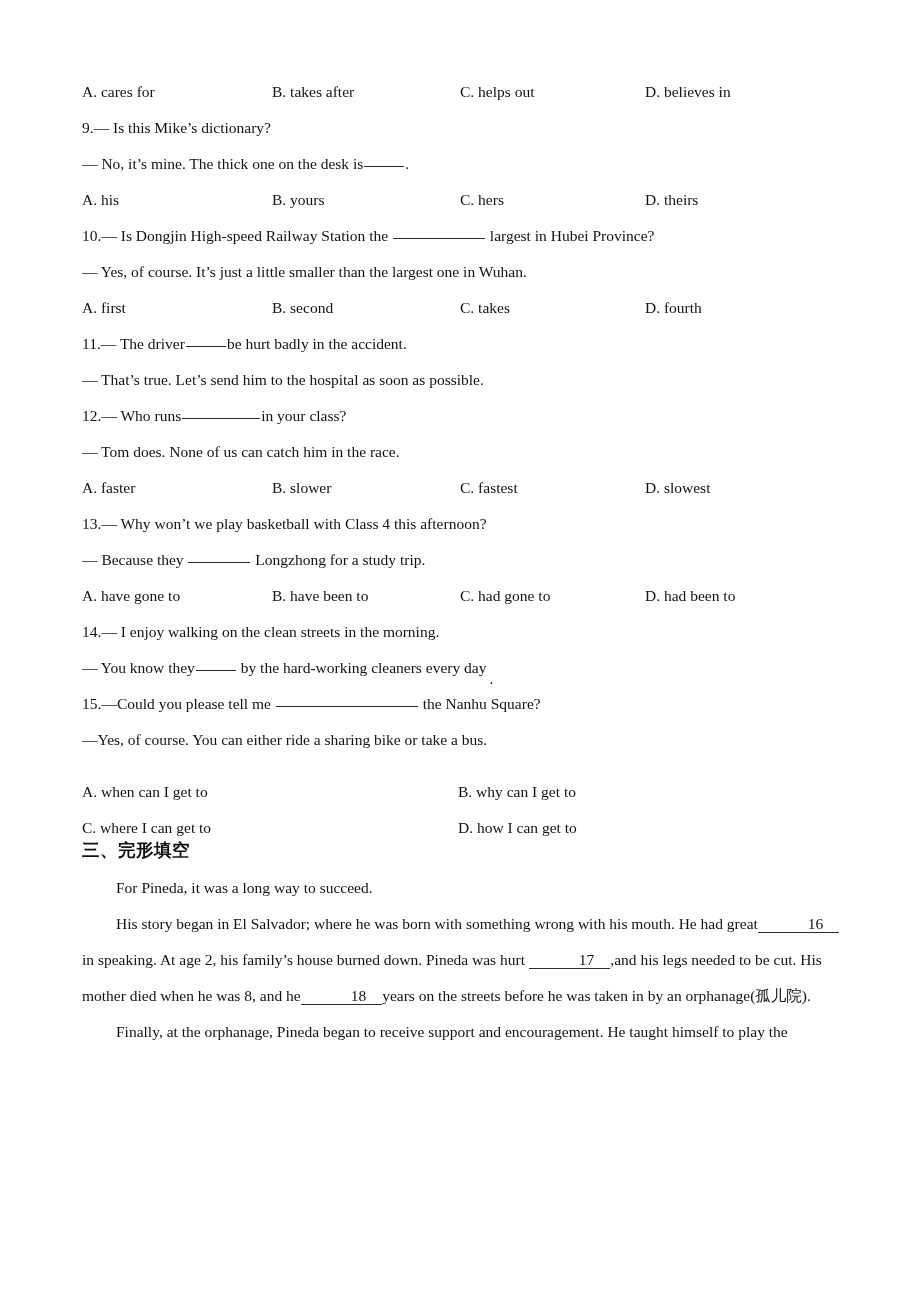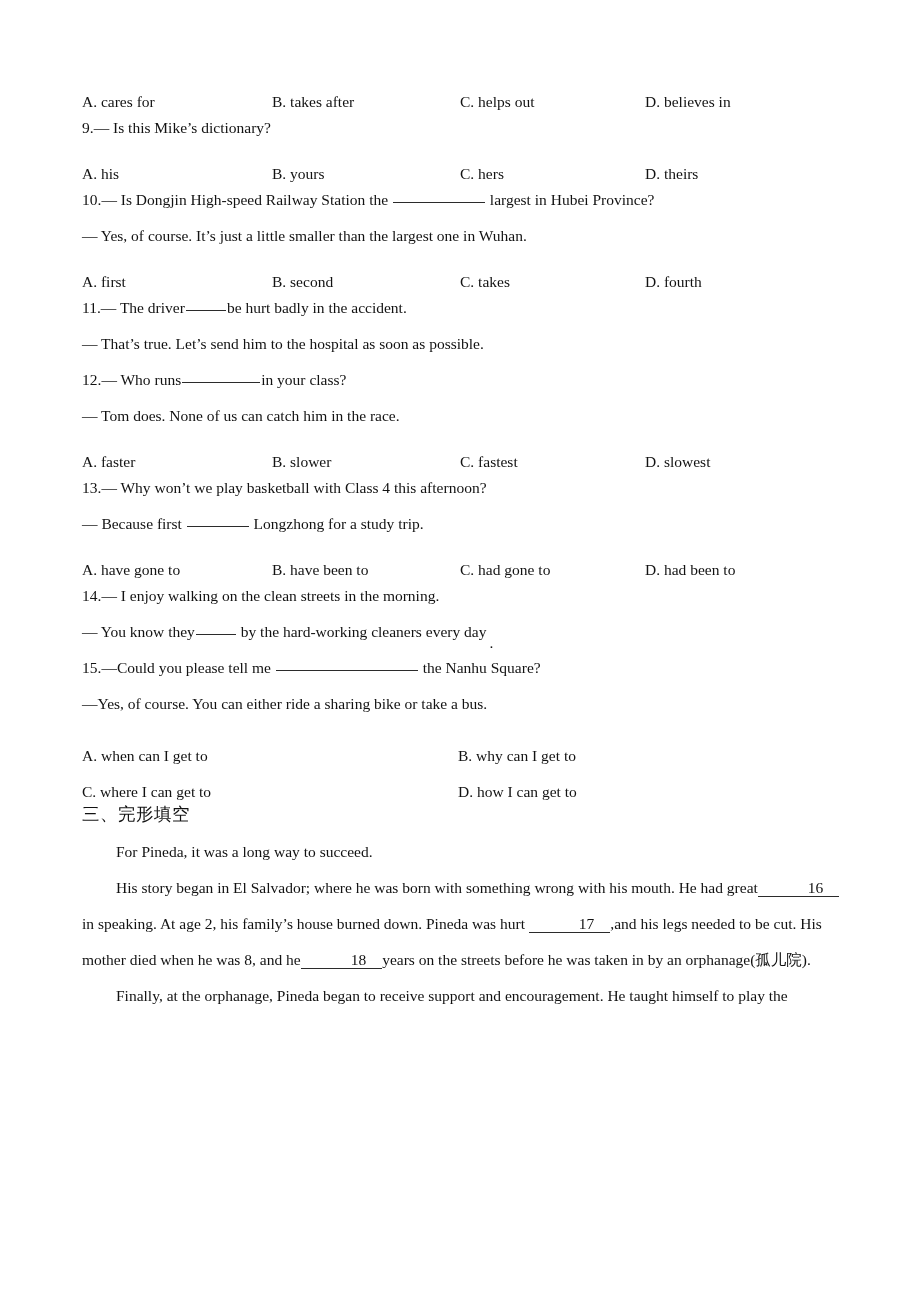--- a/index.html
+++ b/index.html
@@ -37,21 +37,21 @@
 
   
   .opts {
     height: 36px;
     line-height: 36px;
     position: relative;
     font-size: 15.5px;
   }
   .opts > span {
     position: absolute;
-    top: 10px;
+    top: 0;
     white-space: nowrap;
   }
   .oa { left: 0px; }
   .ob { left: 190px; }
   .oc { left: 378px; }
   .od { left: 563px; }
 
   
   .opts2 > span { position: absolute; top: 16px; white-space: nowrap; }
   .opts2 { height: 36px; line-height: 36px; position: relative; font-size: 15.5px; }
@@ -78,21 +78,21 @@
     border-bottom: 1.4px solid #2b2b2b;
     padding: 0 16px;
     line-height: 1.05;
   }
 
   
   .heading {
     height: 40px;
     line-height: 40px;
     font-family: "DejaVu Sans", "Liberation Sans", sans-serif;
-    font-weight: normal;
+    font-weight: bold;
     font-size: 17.5px;
     letter-spacing: 0.5px;
     color: #111111;
   }
 
   
   .para {
     font-size: 15.5px;
     line-height: 36px;
     width: 760px;
@@ -123,20 +123,21 @@
   <div class="content">
 
     <div class="opts">
       <span class="oa">A. cares for</span>
       <span class="ob">B. takes after</span>
       <span class="oc">C. helps out</span>
       <span class="od">D. believes in</span>
     </div>
 
     <div class="line">9.— Is this Mike’s dictionary?</div>
+    <div class="line"><span class="stem">— No, it’s mine. The thick one on the desk is</span><span class="blank blank-sm"></span><span class="stem">.</span></div>
     <div class="opts">
       <span class="oa">A. his</span>
       <span class="ob">B. yours</span>
       <span class="oc">C. hers</span>
       <span class="od">D. theirs</span>
     </div>
 
     <div class="line"><span class="stem">10.— Is Dongjin High-speed Railway Station the</span> <span class="blank blank-xl"></span> <span class="stem">largest in Hubei Province?</span></div>
     <div class="line">— Yes, of course. It’s just a little smaller than the largest one in Wuhan.</div>
     <div class="opts">
@@ -152,21 +153,21 @@
     <div class="line"><span class="stem">12.— Who runs</span><span class="blank blank-lg"></span><span class="stem">in your class?</span></div>
     <div class="line">— Tom does. None of us can catch him in the race.</div>
     <div class="opts">
       <span class="oa">A. faster</span>
       <span class="ob">B. slower</span>
       <span class="oc">C. fastest</span>
       <span class="od">D. slowest</span>
     </div>
 
     <div class="line">13.— Why won’t we play basketball with Class 4 this afternoon?</div>
-    <div class="line"><span class="stem">— Because first</span> <span class="blank blank-md"></span> <span class="stem">Longzhong for a study trip.</span></div>
+    <div class="line"><span class="stem">— Because they</span> <span class="blank blank-md"></span> <span class="stem">Longzhong for a study trip.</span></div>
     <div class="opts">
       <span class="oa">A. have gone to</span>
       <span class="ob">B. have been to</span>
       <span class="oc">C. had gone to</span>
       <span class="od">D. had been to</span>
     </div>
 
     <div class="line">14.— I enjoy walking on the clean streets in the morning.</div>
     <div class="line"><span class="stem">— You know they</span><span class="blank blank-sm"></span> <span class="stem">by the hard-working cleaners every day</span><span class="drop-dot">.</span></div>
 

